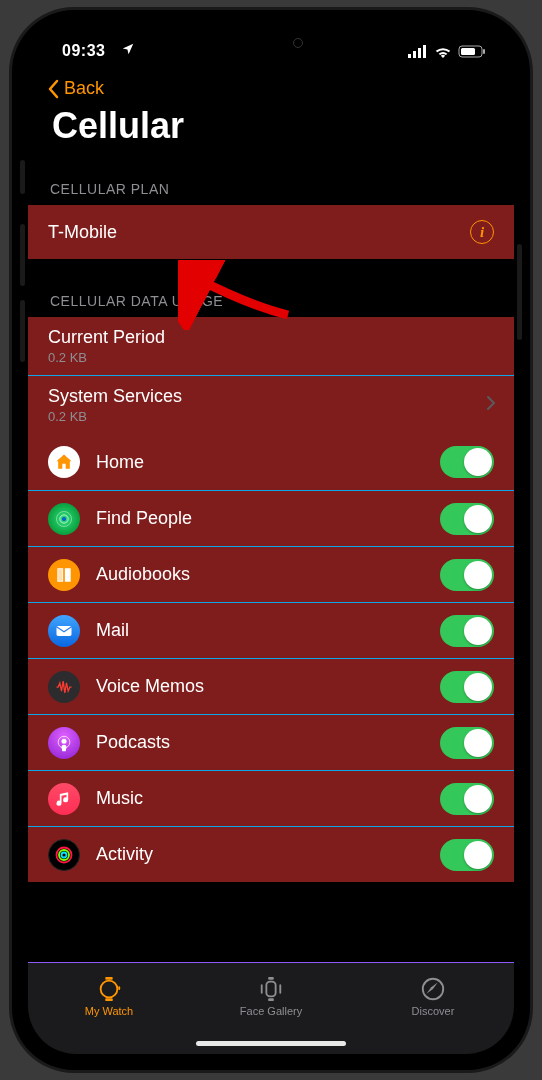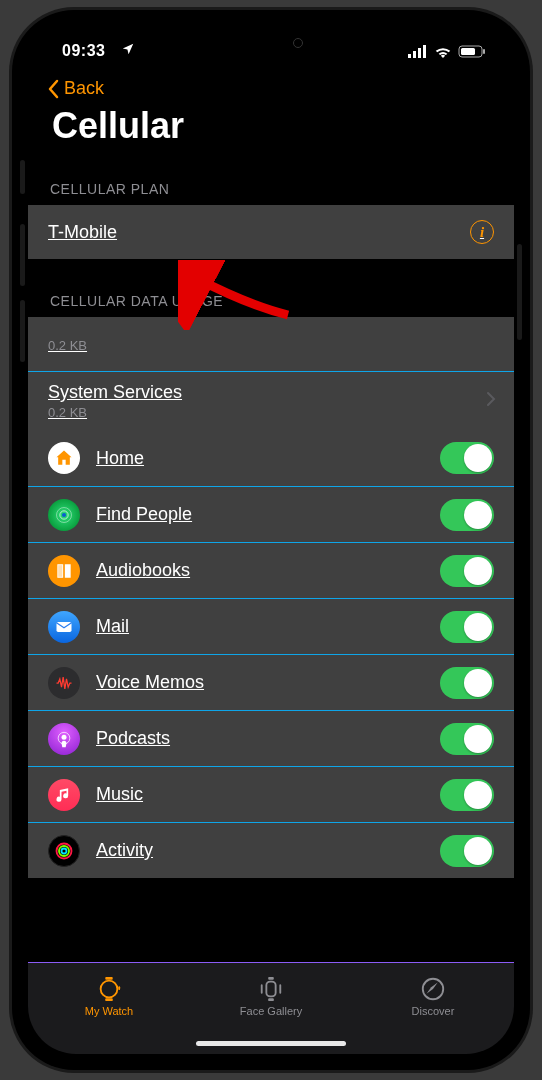--- a/index.html
+++ b/index.html
@@ -38,21 +38,21 @@
 
 .navhdr{padding:2px 18px 4px;}
 .back{display:flex;align-items:center;gap:4px;color:#ff9500;font-size:18px;cursor:pointer;width:max-content;}
 .back svg{width:14px;height:20px;}
 .title{font-size:36px;font-weight:700;margin-top:6px;margin-left:6px;}
 
 
 .content{flex:1;overflow:hidden;}
 .sec-h{padding:30px 22px 8px;font-size:14px;color:#8e8e93;text-transform:uppercase;letter-spacing:.5px;}
 .sec-h.sm{padding-top:34px;}
-.cell{background:#404040;padding:15px 20px;display:flex;align-items:center;justify-content:space-between;min-height:54px;text-decoration:underline;}
+.cell{background:#7f1d1d;padding:15px 20px;display:flex;align-items:center;justify-content:space-between;min-height:54px;}
 .cell + .cell{border-top:1px solid #0ea5e9;}
 .cell .lbl{font-size:18px;color:#fff;}
 .cell .sub{font-size:13px;color:#8e8e93;margin-top:2px;}
 .cell.twoline{flex-direction:column;align-items:flex-start;justify-content:center;padding-top:10px;padding-bottom:10px;position:relative;}
 .cell.twoline .chev{position:absolute;right:18px;top:50%;transform:translateY(-50%);}
 
 .cell .info-i{width:24px;height:24px;border:1.5px solid #ff9500;border-radius:50%;display:flex;align-items:center;justify-content:center;color:#ff9500;font-family:Georgia,serif;font-style:italic;font-size:15px;font-weight:600;}
 
 .applist .cell{padding:10px 20px;min-height:56px;}
 .app-left{display:flex;align-items:center;gap:16px;}
@@ -144,20 +144,21 @@
 
       <div class="sec-h">CELLULAR PLAN</div>
       <div class="cell">
         <span class="lbl">T-Mobile</span>
         <span class="info-i">i</span>
       </div>
 
       <div class="sec-h sm">CELLULAR DATA USAGE</div>
 
       <div class="cell twoline">
+        <span class="lbl">Current Period</span>
         <span class="sub">0.2 KB</span>
       </div>
       <div class="cell twoline">
         <span class="lbl">System Services</span>
         <span class="sub">0.2 KB</span>
         <span class="chev">
           <svg width="10" height="16" viewBox="0 0 10 16">
               <path fill="none" stroke="#5a5a5e" stroke-width="2" stroke-linecap="round" d="M2 2l6 6-6 6"></path>
             </svg>
         </span>

